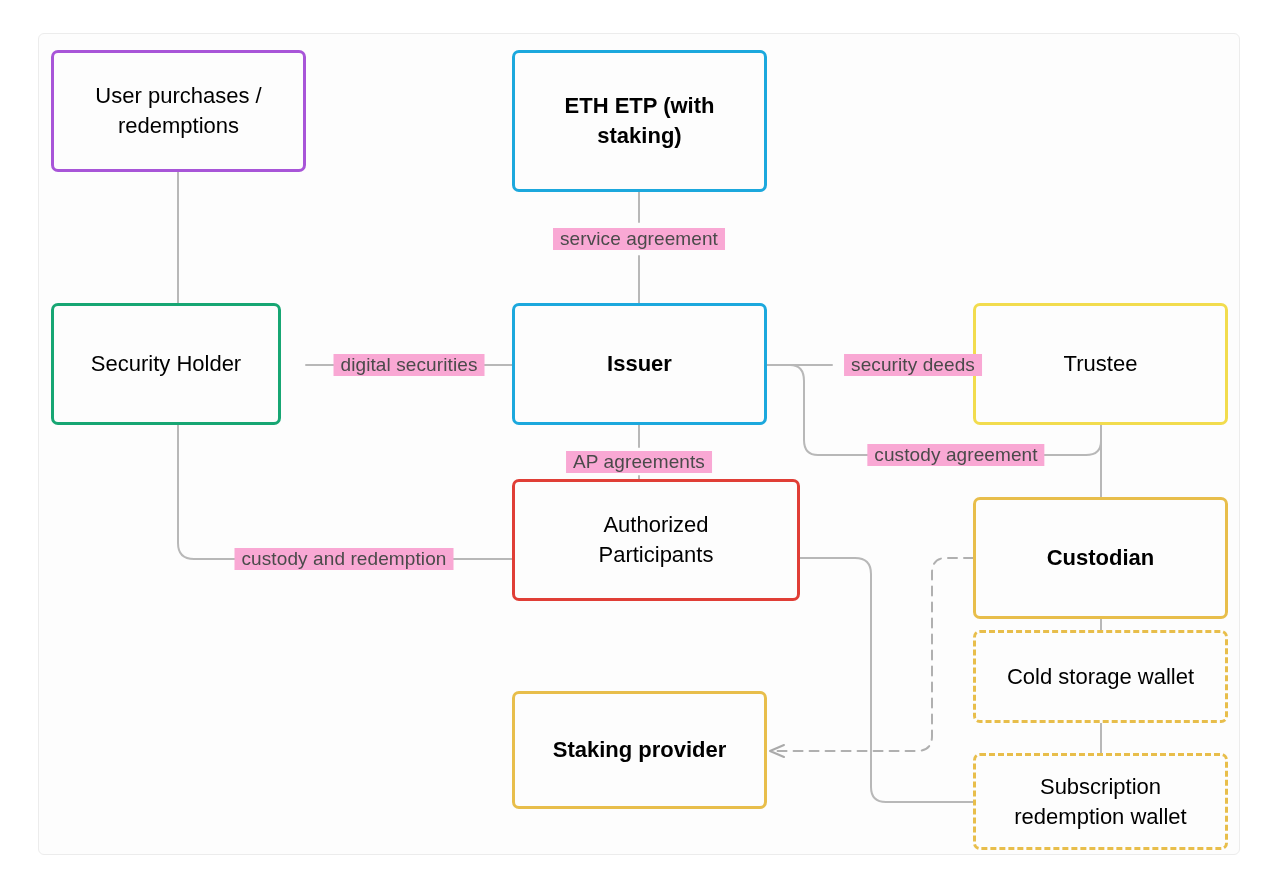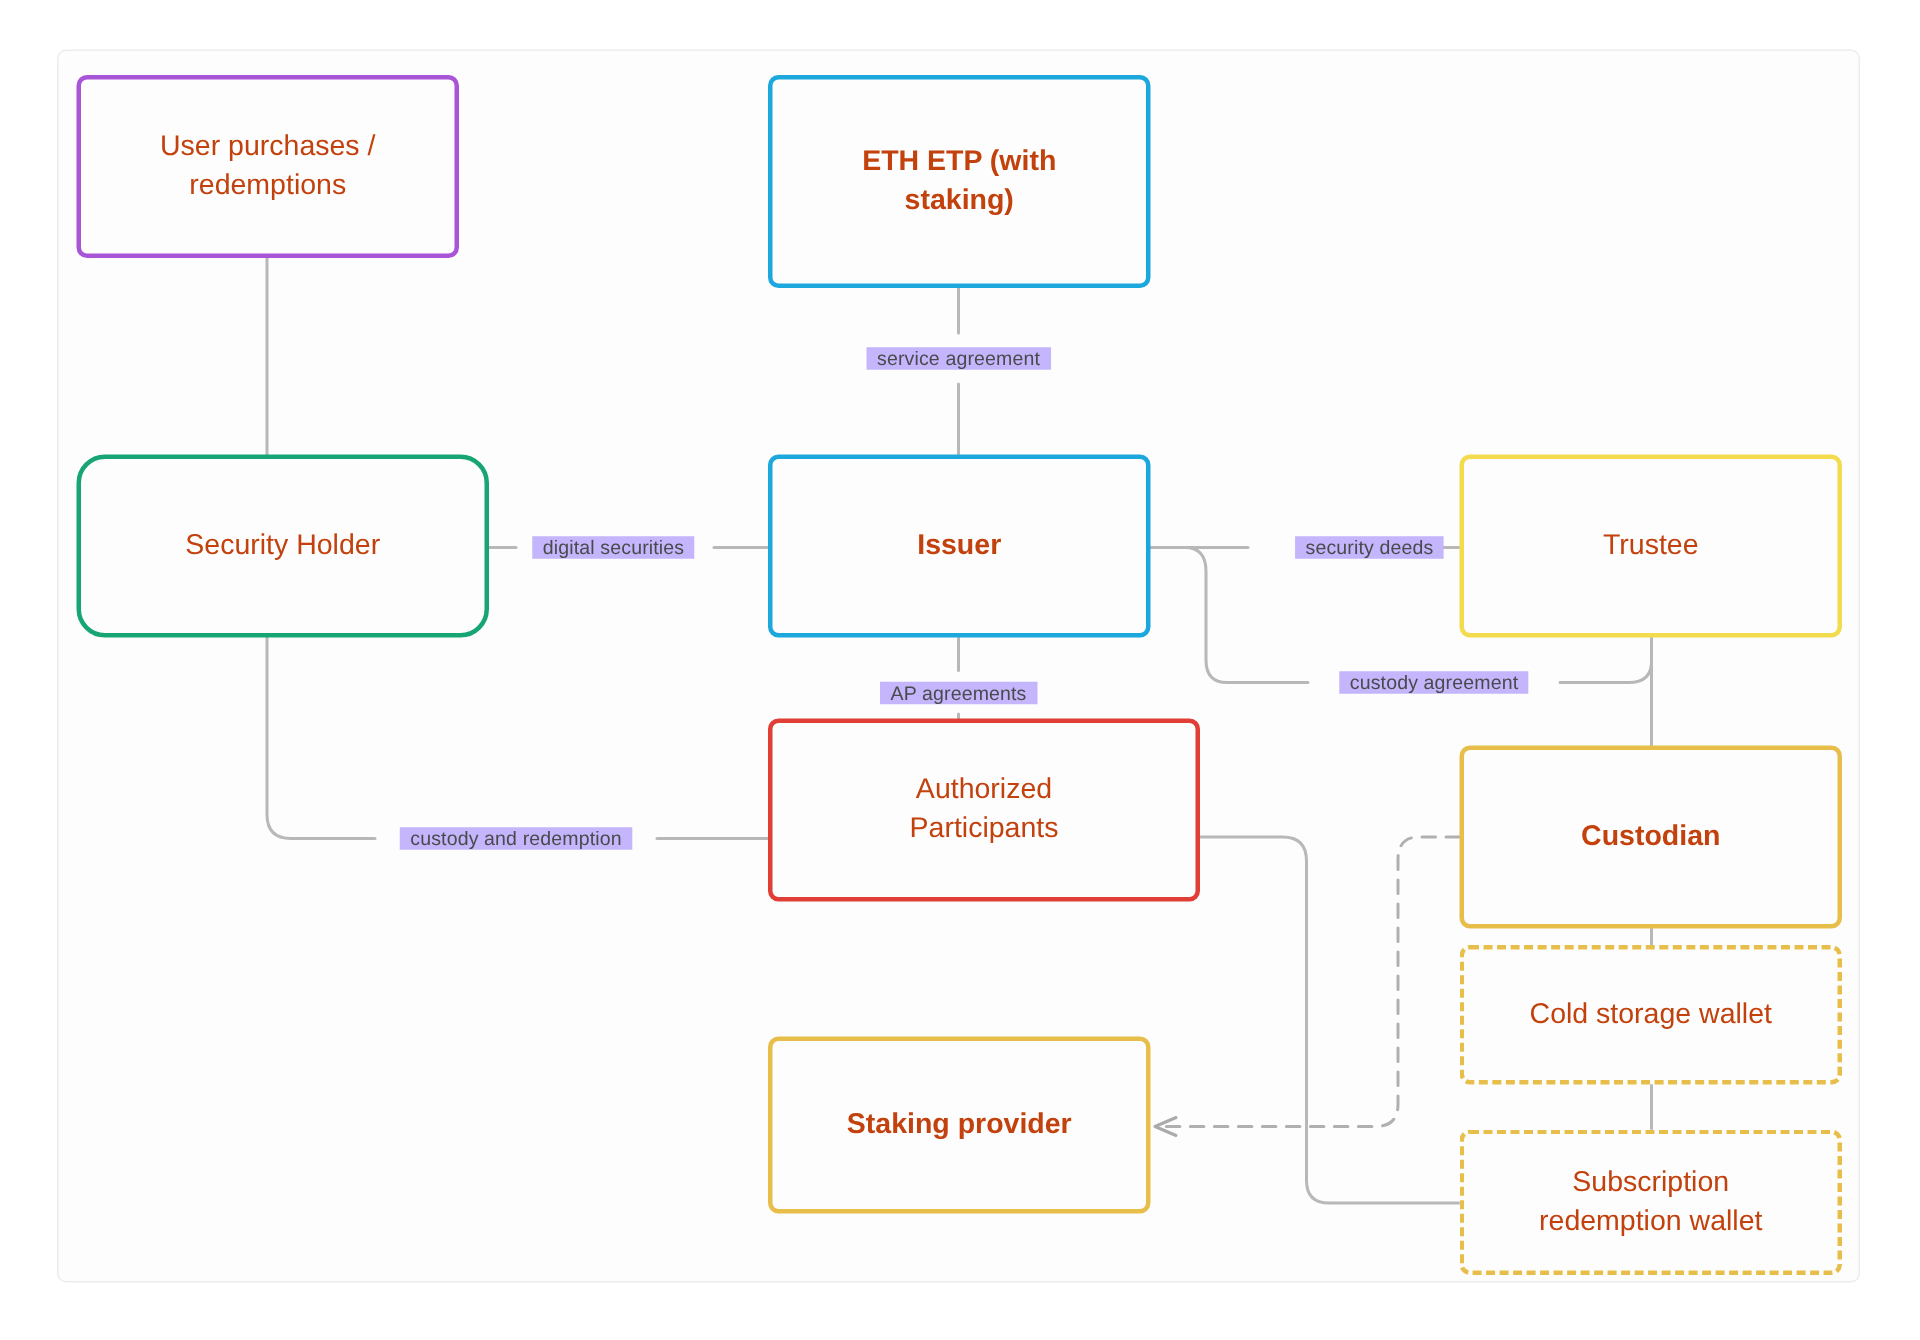--- a/index.html
+++ b/index.html
@@ -58,38 +58,38 @@
   .node {
     position: absolute;
     box-sizing: border-box;
     background: #fdfdfd;
     border-radius: 7px;
     border: 3px solid #cccccc;
     display: flex;
     align-items: center;
     justify-content: center;
     text-align: center;
-    color: #c2410c;
-    font-size: 19px;
+    color: #000000;
+    font-size: 22px;
     line-height: 1.35;
     padding: 6px 10px;
   }
   .node.bold { font-weight: 700; }
   .node.dashed {
     border-style: dashed;
     border-width: 3px;
   }
   .node-label { display: block; white-space: pre-line; }
 
   
   .edge-label {
     position: absolute;
-    font-size: 13px;
+    font-size: 19px;
     color: #4a4a4a;
-    background: #c4b5fd;
+    background: #f9a8d4;
     padding: 0 7px;
     white-space: nowrap;
     transform: translate(-50%, -50%);
     letter-spacing: 0.1px;
   }
 </style>
 </head>
 <body>
 
 <div id="canvas">
@@ -133,21 +133,21 @@
   <div class="node" style="left:51px; top:50px; width:255px; height:122px; border-color:#a855d8;">
     <span class="node-label">User purchases /
 redemptions</span>
   </div>
 
   <div class="node bold" style="left:512px; top:50px; width:255px; height:142px; border-color:#1ca8dd;">
     <span class="node-label">ETH ETP (with
 staking)</span>
   </div>
 
-  <div class="node" style="left:51px; top:303px; width:275px; height:122px; border-color:#17a673;border-radius:19px;">
+  <div class="node" style="left:51px; top:303px; width:230px; height:122px; border-color:#17a673;">
     <span class="node-label">Security Holder</span>
   </div>
 
   <div class="node bold" style="left:512px; top:303px; width:255px; height:122px; border-color:#1ca8dd;">
     <span class="node-label">Issuer</span>
   </div>
 
   <div class="node" style="left:973px; top:303px; width:255px; height:122px; border-color:#f2dc4e;text-align:right;">
     <span class="node-label">Trustee</span>
   </div>

